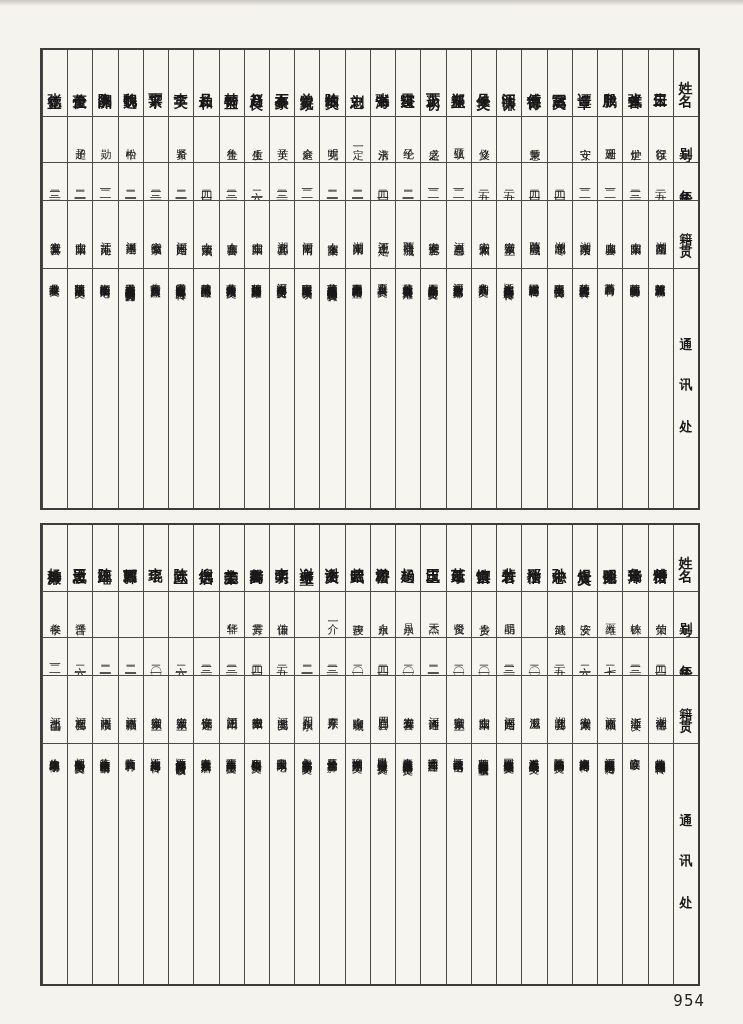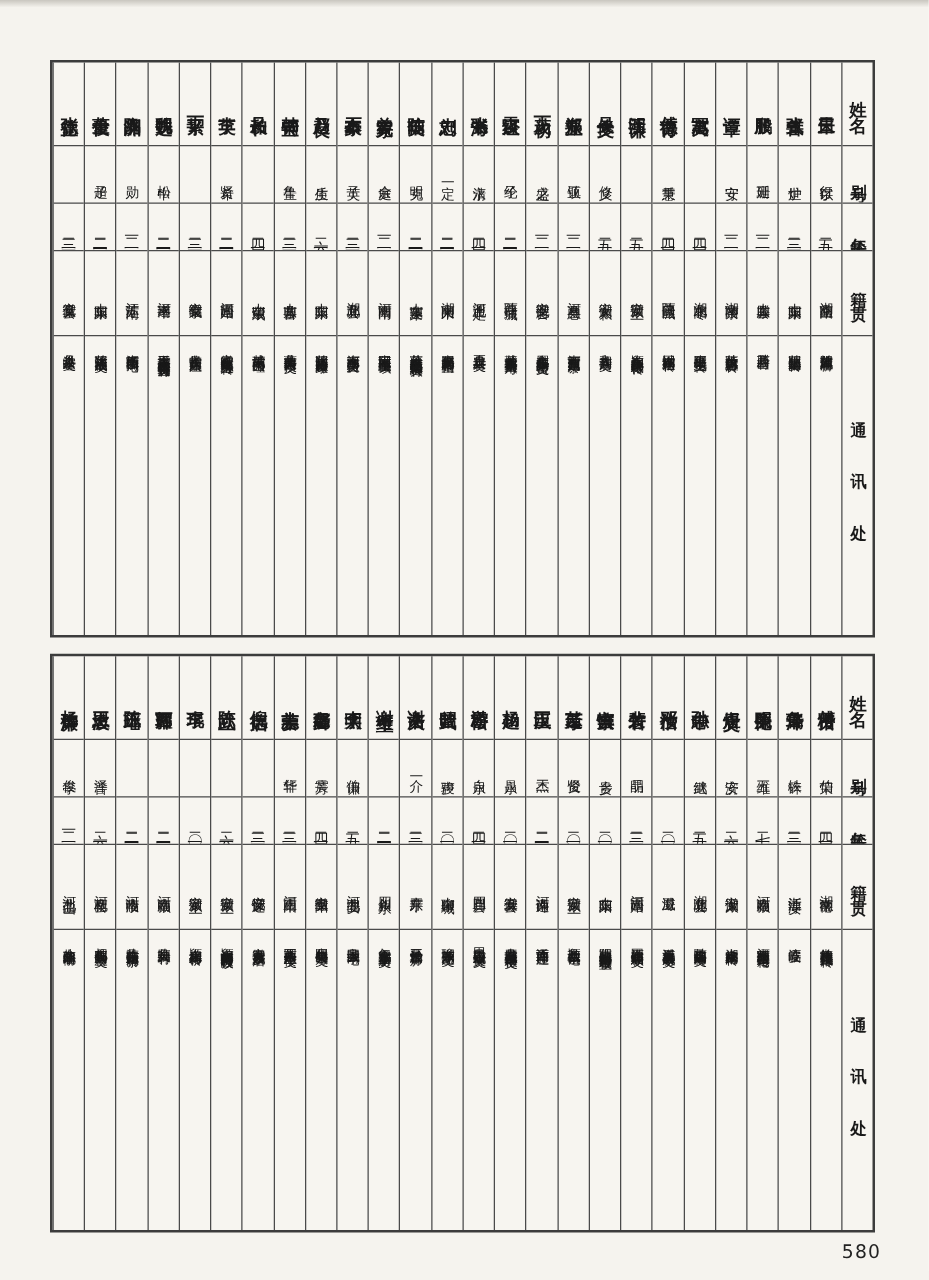--- a/index.html
+++ b/index.html
@@ -1002,14 +1002,14 @@
           <span class="vtext">二一</span>
         </div>
     <div class="cell c-native">
           <span class="vtext">河北盐山</span>
         </div>
     <div class="cell c-addr">
           <span class="vtext">盐山东门外北亭子街</span>
         </div>
   </div>
 </div>
-  <div class="page-number">580</div>
+  <div class="page-number">954</div>
 </div>
 
 </body></html>

